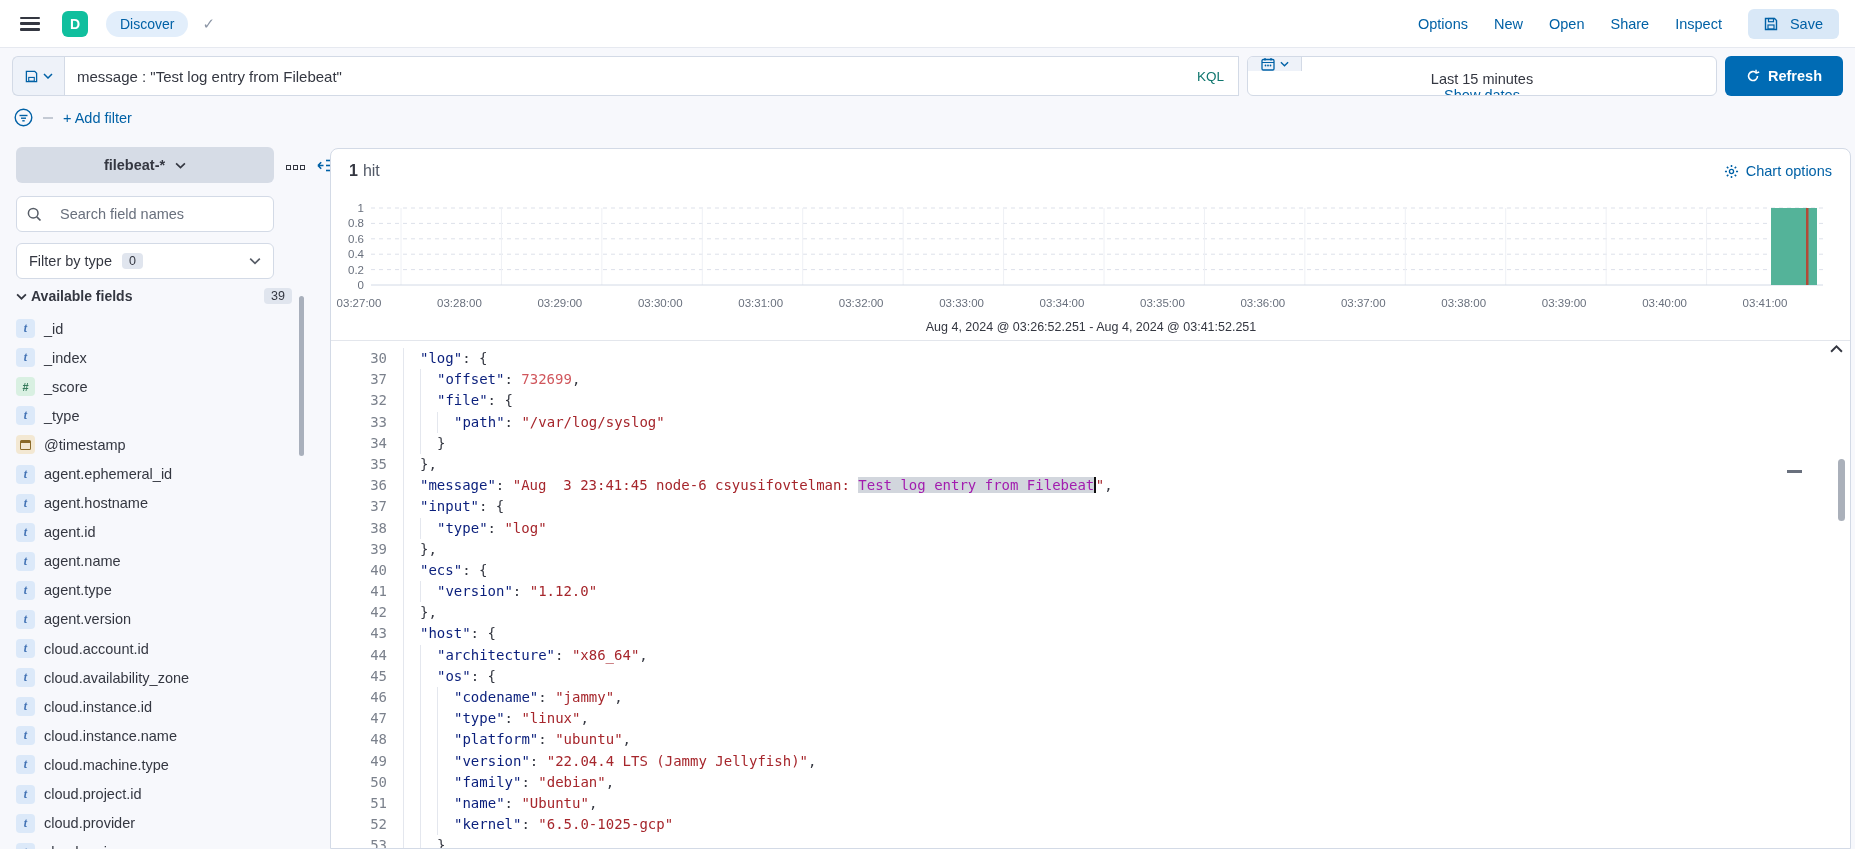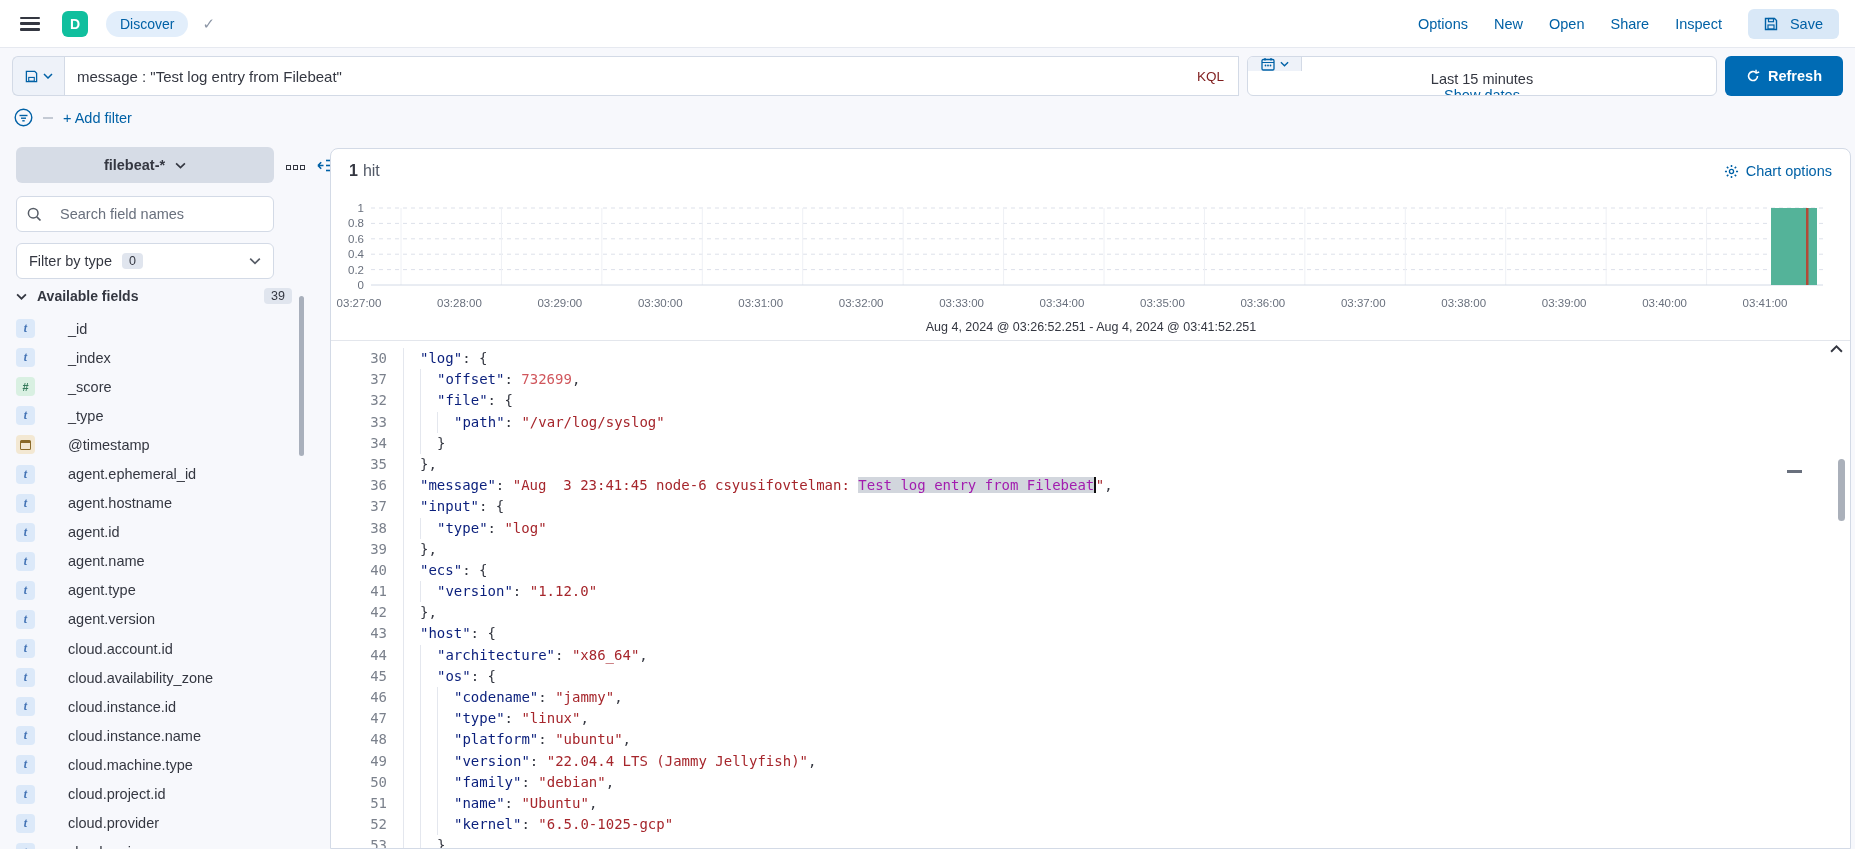--- a/index.html
+++ b/index.html
@@ -37,21 +37,21 @@
     border-radius:6px 0 0 6px; display:flex; align-items:center; justify-content:center; gap:5px;
     color:#0061a6; cursor:pointer;
   }
   .qb-input-wrap {
     flex:1; background:#fff; border:1px solid #d3dae6; display:flex; align-items:center;
   }
   .qb-input {
     flex:1; border:none; outline:none; font-size:15px; color:#343741; padding:0 12px;
     font-family:"Liberation Sans", sans-serif; background:transparent;
   }
-  .kql-badge { padding:0 14px; color:#7f1d1d; font-size:13.5px; align-self:stretch; display:flex; align-items:center; cursor:pointer; }
+  .kql-badge { padding:0 14px; color:#0f766e; font-size:13.5px; align-self:stretch; display:flex; align-items:center; cursor:pointer; }
   .datepicker {
     margin-left:8px; width:470px; background:#fff; border:1px solid #d3dae6; border-radius:6px;
     display:flex; align-items:center; overflow:hidden;flex-direction:column;
   }
   .dp-cal {
     width:54px; align-self:stretch; background:#eef2f9; border-right:1px solid #d3dae6;
     display:flex; align-items:center; justify-content:center; gap:5px; color:#0061a6; cursor:pointer;
   }
   .dp-text { flex:1; padding:0 14px; font-size:14.5px; color:#343741; }
   .dp-showdates { padding:0 14px; color:#0061a6; font-size:14.5px; cursor:pointer; }
@@ -79,35 +79,35 @@
   }
   .sb-search input { border:none; outline:none; flex:1; font-size:14.5px; color:#343741; font-family:"Liberation Sans",sans-serif; }
   .sb-search input::placeholder { color:#69707d; }
   .sb-typefilter {
     position:absolute; left:16px; top:243px; width:258px; height:36px; background:#fff;
     border:1px solid #d3dae6; border-radius:6px; display:flex; align-items:center; padding:0 12px; gap:10px;
     font-size:14.5px; color:#343741; cursor:pointer;
   }
   .count-badge { background:#e0e5ee; border-radius:4px; padding:1px 7px; font-size:12.5px; color:#343741; }
   .sb-avail {
-    position:absolute; left:16px; top:288px; width:276px; display:flex; align-items:center; gap:10px;
+    position:absolute; left:16px; top:288px; width:276px; display:flex; align-items:center; gap:4px;
   }
   .sb-avail .title { font-weight:bold; font-size:14px; color:#343741; }
   .sb-avail .count-badge { margin-left:auto; }
   .fields { position:absolute; left:16px; top:314px; width:272px; }
   .field-row { display:flex; align-items:center; gap:9px; height:29.1px; cursor:pointer; }
   .fbadge {
     width:19px; height:19px; border-radius:4px; display:flex; align-items:center; justify-content:center;
     font-size:12px; flex:0 0 19px;
   }
   .fbadge.t { background:#dcE9f9; color:#4272b4; font-family:"Liberation Serif",serif; font-style:italic; font-weight:bold; }
   .fbadge.num { background:#d9f0e2; color:#357a5b; font-weight:bold; font-size:11px; }
   .fbadge.date { background:#f3e8d3; color:#8a6a2a; }
   .cal-mini { width:11px; height:10px; border:1.3px solid #8a6a2a; border-top:3px solid #8a6a2a; border-radius:1.5px; }
-  .field-name { font-size:14.5px; color:#343741; white-space:nowrap;margin-left:24px; }
+  .field-name { font-size:14.5px; color:#343741; white-space:nowrap; }
   .sb-scroll { position:absolute; left:299px; top:296px; width:5px; height:160px; background:#a9b0bc; border-radius:3px; }
   
   .card {
     position:absolute; left:330px; top:148px; width:1521px; height:701px; background:#fff;
     border:1px solid #d3dae6; border-radius:8px 8px 0 0; overflow:hidden;
   }
   .card-head { height:44px; display:flex; align-items:center; padding:0 18px; }
   .hits { font-size:16px; }
   .hits b { font-weight:bold; }
   .hits .lbl { color:#515866; margin-left:5px; }

